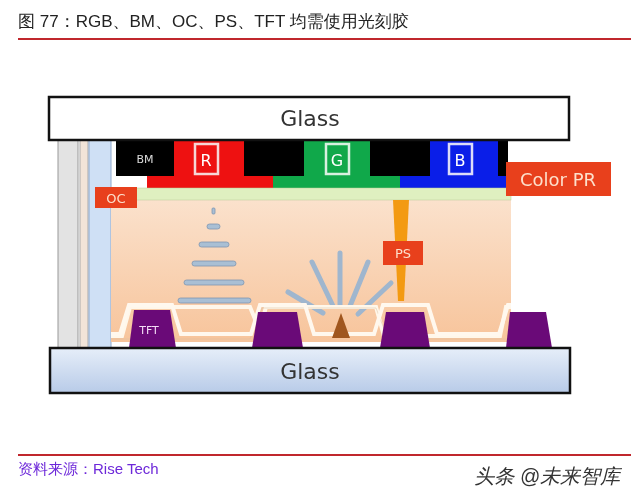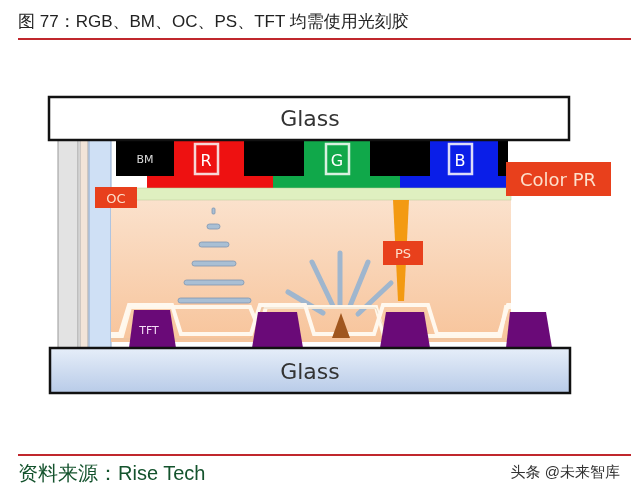--- a/index.html
+++ b/index.html
@@ -1,21 +1,21 @@
 <!DOCTYPE html>
 <html><head>
 <meta charset="utf-8">
 <style>
   html,body{margin:0;padding:0;background:#fff;}
   body{width:640px;height:494px;position:relative;overflow:hidden;font-family:"Liberation Sans","DejaVu Sans",sans-serif;}
   .abs{position:absolute;}
   .title{left:18px;top:10px;font-size:17px;color:#222;white-space:nowrap;}
   .rule{left:18px;width:613px;height:2px;background:#c0272d;}
-  .src{left:18px;top:460px;font-size:20px;color:#14532d;}
-  .wm{right:20px;top:463px;font-size:15px;color:#333;}
+  .src{left:18px;top:460px;font-size:15px;color:#6d28d9;}
+  .wm{right:20px;top:463px;font-size:20px;color:#333;font-style:italic;}
   .lbl{font-family:"DejaVu Sans",sans-serif;}
 </style>
 </head>
 <body>
 
 <div class="abs title">图 77：RGB、BM、OC、PS、TFT 均需使用光刻胶</div>
 <div class="abs rule" style="top:38px;"></div>
 
 <svg class="abs" style="left:0;top:0;" width="640" height="494">
   <defs>

